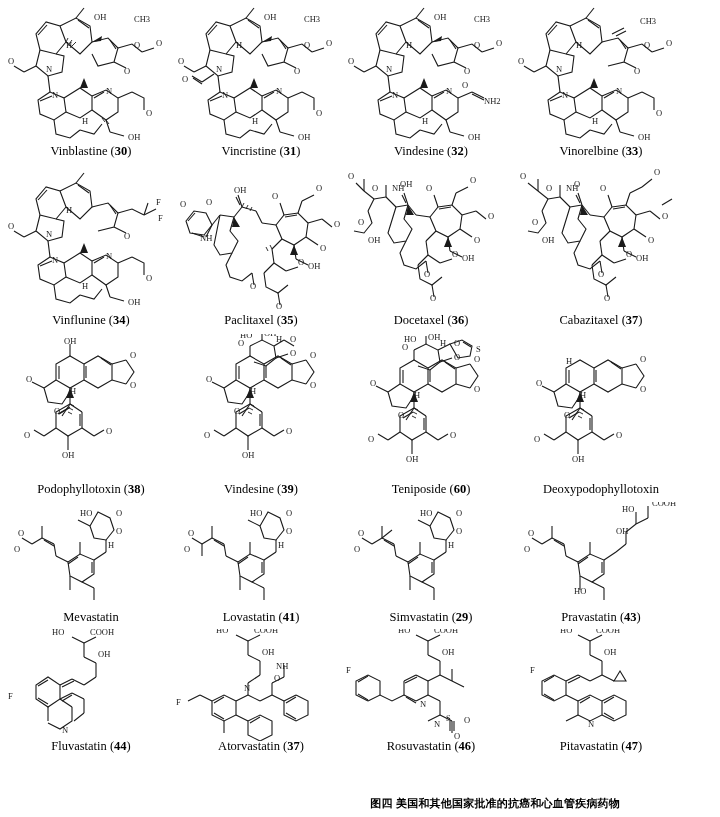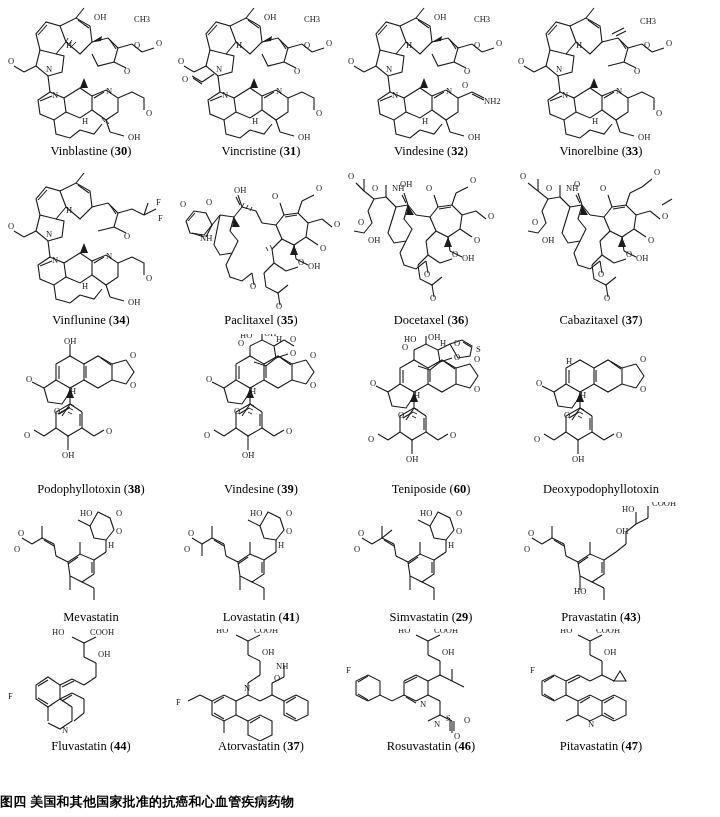--- a/index.html
+++ b/index.html
@@ -55,23 +55,23 @@
     font-weight: bold;
   }
   .row-tall .struct { height: 140px; }
   .row-mid .struct { height: 148px; }
   .row-short .struct { height: 108px; }
   .fig-title {
     position: absolute;
     left: 0;
     right: 0;
     bottom: 6px;
-    text-align: left;
+    text-align: right;
     font-family: "Liberation Sans", sans-serif;
-    font-size: 13px;
+    font-size: 11px;
     font-weight: bold;
     letter-spacing: 0.2px;
   }
   
   .bond { stroke: #1a1a1a; stroke-width: 1.1; fill: none; }
   .wedge { fill: #1a1a1a; stroke: none; }
   .atom {
     font-family: "Liberation Serif", serif;
     font-size: 8.5px;
     fill: #1a1a1a;

